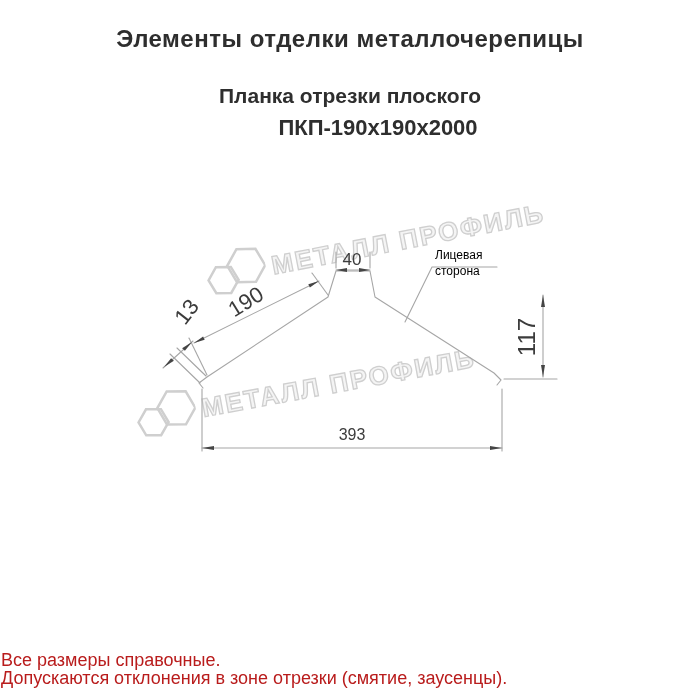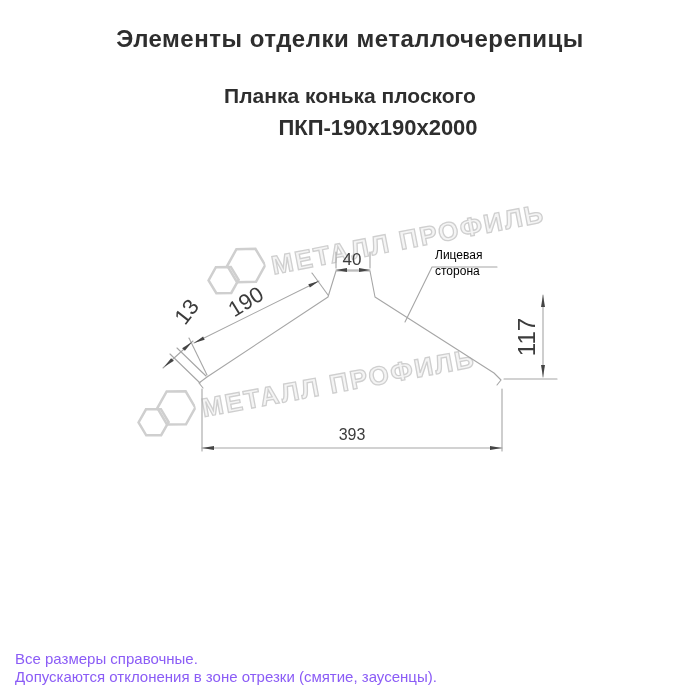--- a/index.html
+++ b/index.html
@@ -27,31 +27,31 @@
   .dim{position:absolute;font-size:22px;color:#3c3c3c;white-space:nowrap;
        transform:translate(-50%,-50%);}
   .dim-40{left:352px;top:260px;font-size:17px;}
   .dim-190{left:246px;top:302px;transform:translate(-50%,-50%) rotate(-32deg);}
   .dim-13{left:187px;top:312px;transform:translate(-50%,-50%) rotate(-52deg);}
   .dim-117{left:527px;top:337px;font-size:24px;transform:translate(-50%,-50%) rotate(-90deg);}
   .dim-393{left:352px;top:435px;font-size:16px;}
   .face-label{position:absolute;left:435px;top:247px;width:70px;font-size:12px;
               line-height:16px;color:#000000;}
 
-  .note{position:absolute;left:15px;font-size:15px;color:#8b5cf6;}
+  .note{position:absolute;left:1px;font-size:18px;color:#b91c1c;}
   .note-1{top:650px;}
   .note-2{top:668px;}
 </style>
 </head>
 <body>
 
 <div class="page">
 
   <div class="hdr title">Элементы отделки металлочерепицы</div>
-  <div class="hdr subtitle">Планка конька плоского</div>
+  <div class="hdr subtitle">Планка отрезки плоского</div>
   <div class="hdr code">ПКП-190х190х2000</div>
 
   <div class="wm wm-top">
     <svg width="64" height="54" viewBox="0 0 64 54">
       <polygon points="34.8,34.6 25.1,46.1 10.4,43.5 5.2,29.4 14.9,17.9 29.6,20.5" fill="none" stroke="#cfcfcf" stroke-width="2.5"></polygon>
       <polygon points="63.7,25.3 51.5,39.9 32.8,36.6 26.3,18.7 38.5,4.1 57.2,7.4" fill="none" stroke="#cfcfcf" stroke-width="2.5"></polygon>
     </svg>
     <span class="wm-text">МЕТАЛЛ ПРОФИЛЬ</span>
   </div>
 

